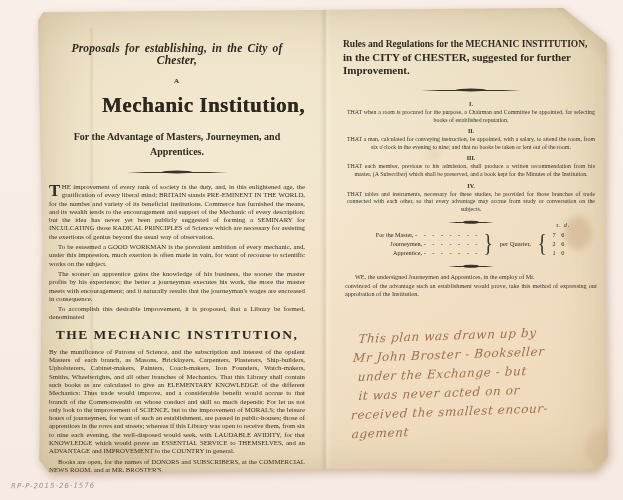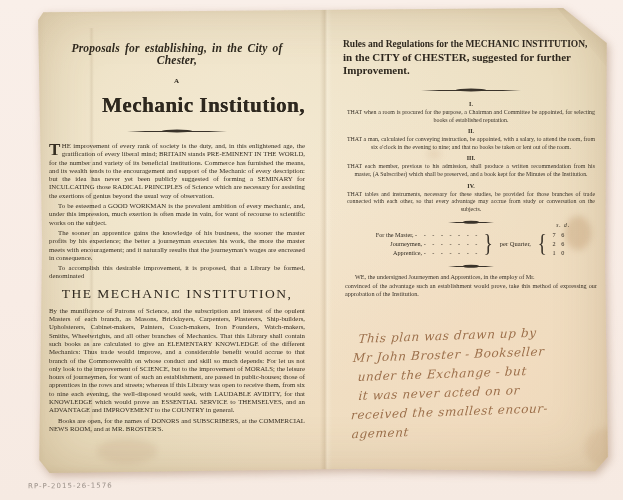--- a/index.html
+++ b/index.html
@@ -48,21 +48,21 @@
     background:linear-gradient(90deg, transparent, #3a332a 18%, #3a332a 82%, transparent); }
   .swash::after { content:""; position:absolute; left:50%; top:50%; width:30px; height:3px;
     transform:translate(-50%,-50%); background:#3a332a; border-radius:50%; }
   .swash.small { width:46px; margin:7px auto 5px; }
   .swash.small::after { width:16px; height:2.5px; }
 
   .body-text { font-size:6.8px; line-height:8.3px; text-align:justify; color:#332c22; }
   .body-text p { margin:0 0 2px 0; text-indent:9px; }
   .body-text p.first { text-indent:0; }
   .dropcap { float:left; font-size:17px; line-height:15px; font-weight:bold; padding-right:1.5px; }
-  .lp-section-heading { text-align:center; font-weight:normal; font-size:13.5px; letter-spacing:1.5px; margin:5px 0 5px; }
+  .lp-section-heading { text-align:center; font-weight:bold; font-size:13.5px; letter-spacing:1.5px; margin:5px 0 5px; }
 
   .rp-header { text-align:left; font-weight:bold; font-size:9.5px; line-height:13px; }
   .rp-header .line2 { font-size:11px; }
   .rule-numeral { text-align:center; font-size:6px; font-weight:bold; margin:4px 0 2px; }
   .rule-text { font-size:5.9px; line-height:7.6px; text-align:justify; text-align-last:center; color:#3a332a; margin:0 4px; }
 
   .terms-heading { text-align:center; font-weight:bold; font-size:8.5px; letter-spacing:1.5px; margin:7px 0 4px; }
   .terms { display:flex; justify-content:center; align-items:center; gap:4px; margin-top:2px; }
   .terms-left { text-align:right; }
   .t-row { font-size:6.2px; line-height:9px; }
@@ -78,22 +78,22 @@
   .handwriting { position:absolute; left:12px; top:318px; width:230px;
     transform:rotate(-2deg) skewX(-6deg);
     font-family:"DejaVu Serif", serif; font-style:italic;
     font-size:12px; line-height:19px; letter-spacing:0.6px;
     color:#8d5c36; opacity:0.85; }
   .handwriting .hw-line:nth-child(2) { margin-left:-4px; }
   .handwriting .hw-line:nth-child(3) { margin-left:2px; }
   .handwriting .hw-line:nth-child(4) { margin-left:4px; }
   .handwriting .hw-line:nth-child(5) { margin-left:-2px; }
 
-  .catalog { position:absolute; left:28px; top:482px; font-family:"DejaVu Sans", sans-serif;
-    font-size:7px; letter-spacing:1px; color:#9a9088; transform:rotate(-0.5deg); }
+  .catalog { position:absolute; left:11px; top:482px; font-family:"DejaVu Sans", sans-serif;
+    font-size:7px; letter-spacing:1px; color:#9a9088; transform:rotate(-0.5deg);font-style:italic; }
 </style>
 </head>
 <body>
 
 <div class="canvas">
 
   <div class="paper-wrap">
     <div class="paper">
 
       <div class="fold-center"></div>
@@ -101,20 +101,21 @@
       <div class="corner-fold"></div>
       <div class="stain stain-1"></div>
       <div class="stain stain-2"></div>
       <div class="stain stain-3"></div>
       <div class="stain stain-4"></div>
 
       <div class="page page-left">
         <div class="lp-title">Proposals for establishing, in the City of Chester,</div>
         <div class="lp-article">A</div>
         <div class="lp-main-title">Mechanic Institution,</div>
+        <div class="lp-subtitle">For the Advantage of Masters, Journeymen, and Apprentices.</div>
         <div class="swash"></div>
 
         <div class="body-text">
           <p class="first"><span class="dropcap">T</span><span>HE improvement of every rank of society is the duty, and, in this enlightened age, the gratification of every liberal mind; BRITAIN stands PRE-EMINENT IN THE WORLD, for the number and variety of its beneficial institutions. Commerce has furnished the means, and its wealth tends to the encouragement and support of the Mechanic of every description: but the idea has never yet been publicly suggested of forming a SEMINARY for INCULCATING those RADICAL PRINCIPLES of Science which are necessary for assisting the exertions of genius beyond the usual way of observation.</span></p>
           <p>To be esteemed a GOOD WORKMAN is the prevalent ambition of every mechanic, and, under this impression, much exertion is often made in vain, for want of recourse to scientific works on the subject.</p>
           <p>The sooner an apprentice gains the knowledge of his business, the sooner the master profits by his experience; the better a journeyman executes his work, the more the master meets with encouragement; and it naturally results that the journeyman's wages are encreased in consequence.</p>
           <p>To accomplish this desirable improvement, it is proposed, that a Library be formed, denominated</p>
         </div>
 
         <div class="lp-section-heading">THE MECHANIC INSTITUTION,</div>

